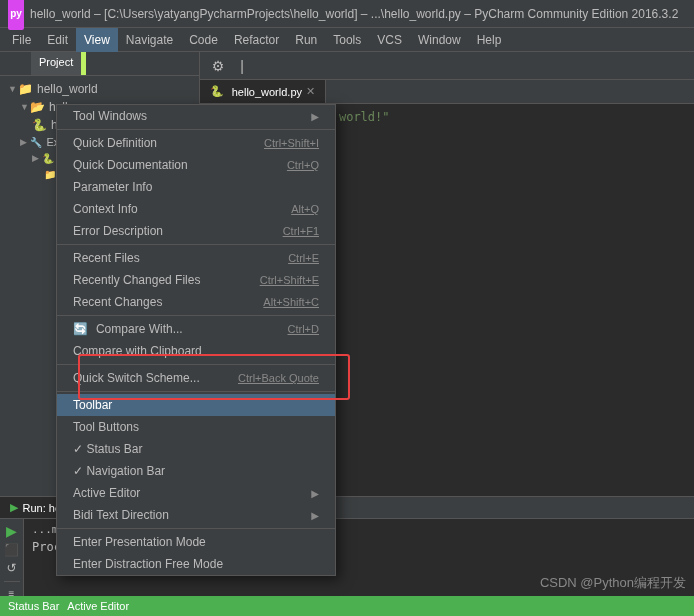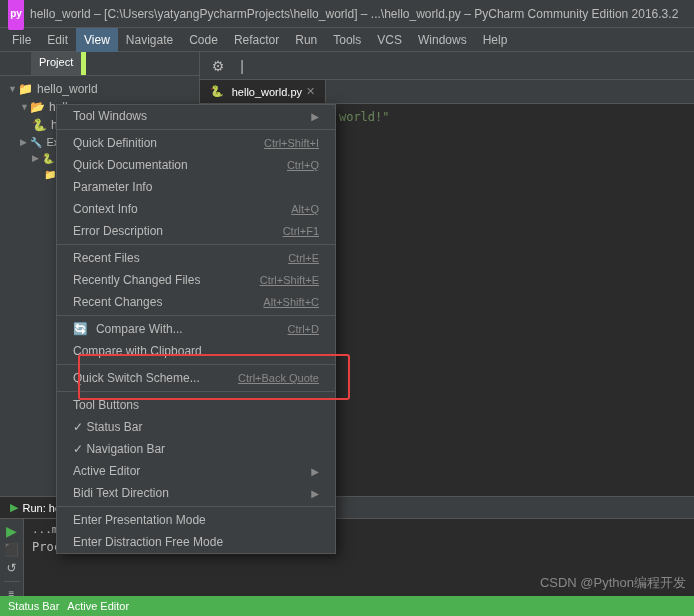--- a/index.html
+++ b/index.html
@@ -272,21 +272,21 @@
 <div class="menu-bar">
   <div class="menu-item">File</div>
   <div class="menu-item">Edit</div>
   <div class="menu-item active">View</div>
   <div class="menu-item">Navigate</div>
   <div class="menu-item">Code</div>
   <div class="menu-item">Refactor</div>
   <div class="menu-item">Run</div>
   <div class="menu-item">Tools</div>
   <div class="menu-item">VCS</div>
-  <div class="menu-item">Windows</div>
+  <div class="menu-item">Window</div>
   <div class="menu-item">Help</div>
 </div>
 
 <div class="main-area">
 
   <div class="sidebar">
     <div class="sidebar-tabs">
       <div class="sidebar-tab active">Project</div>
     </div>
     <div class="sidebar-content">
@@ -400,20 +400,23 @@
     </div>
     <div class="dropdown-item">
       <span>Compare with Clipboard</span>
     </div>
     <div style="border-top:1px solid #555;margin:2px 0;"></div>
     <div class="dropdown-item">
       <span>Quick Switch Scheme...</span>
       <span class="dropdown-shortcut">Ctrl+Back Quote</span>
     </div>
     <div style="border-top:1px solid #555;margin:2px 0;"></div>
+    <div class="dropdown-item highlighted">
+      <span>Toolbar</span>
+    </div>
     <div class="dropdown-item">
       <span>Tool Buttons</span>
     </div>
     <div class="dropdown-item">
       <span>✓ Status Bar</span>
     </div>
     <div class="dropdown-item">
       <span>✓ Navigation Bar</span>
     </div>
     <div class="dropdown-item">

